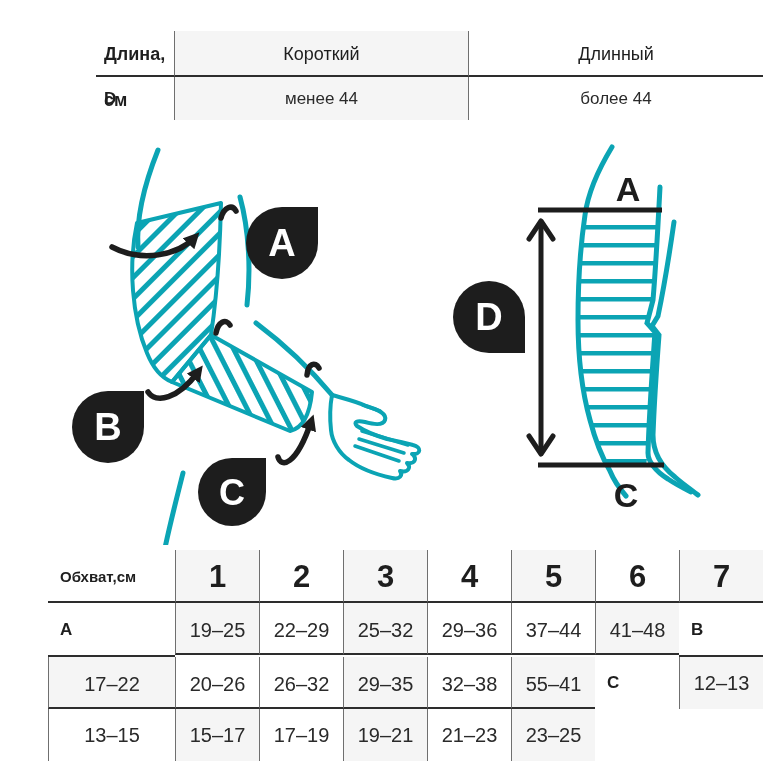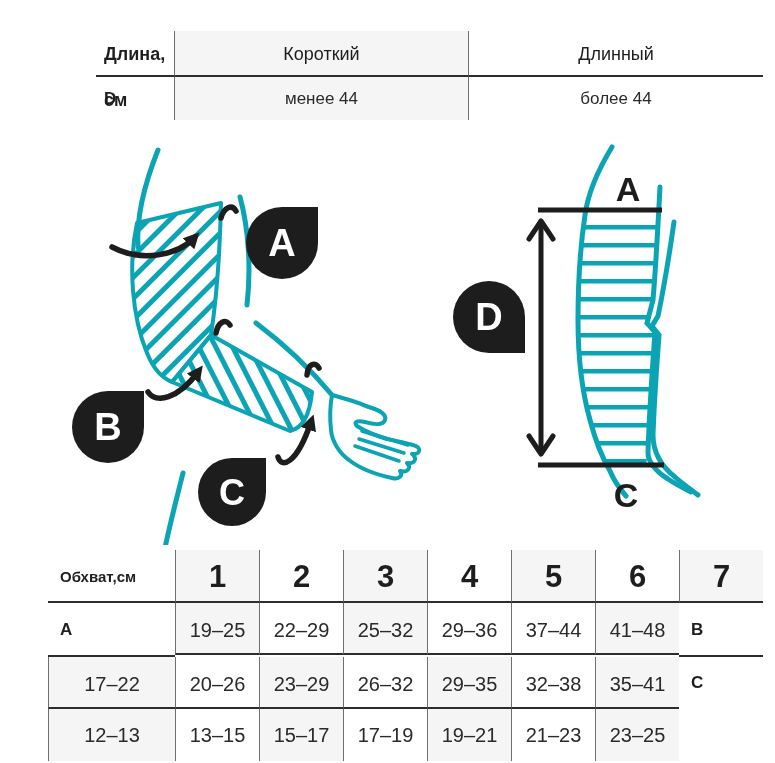--- a/index.html
+++ b/index.html
@@ -166,25 +166,24 @@
   <div class="vcell vline shade rb">19–25</div>
   <div class="vcell vline rb">22–29</div>
   <div class="vcell vline shade rb">25–32</div>
   <div class="vcell vline rb">29–36</div>
   <div class="vcell vline rb">37–44</div>
   <div class="vcell vline shade rb">41–48</div>
 
   <div class="rlabel rb">B</div>
   <div class="vcell vline shade rb">17–22</div>
   <div class="vcell vline rb">20–26</div>
-  <div class="vcell vline shade rb">23–29</div>
   <div class="vcell vline rb">26–32</div>
   <div class="vcell vline shade rb">29–35</div>
   <div class="vcell vline rb">32–38</div>
-  <div class="vcell vline shade rb">35–41</div>
+  <div class="vcell vline shade rb">55–41</div>
 
   <div class="rlabel last">C</div>
   <div class="vcell vline shade last">12–13</div>
   <div class="vcell vline last">13–15</div>
   <div class="vcell vline shade last">15–17</div>
   <div class="vcell vline last">17–19</div>
   <div class="vcell vline shade last">19–21</div>
   <div class="vcell vline last">21–23</div>
   <div class="vcell vline shade last">23–25</div>
 </div>

